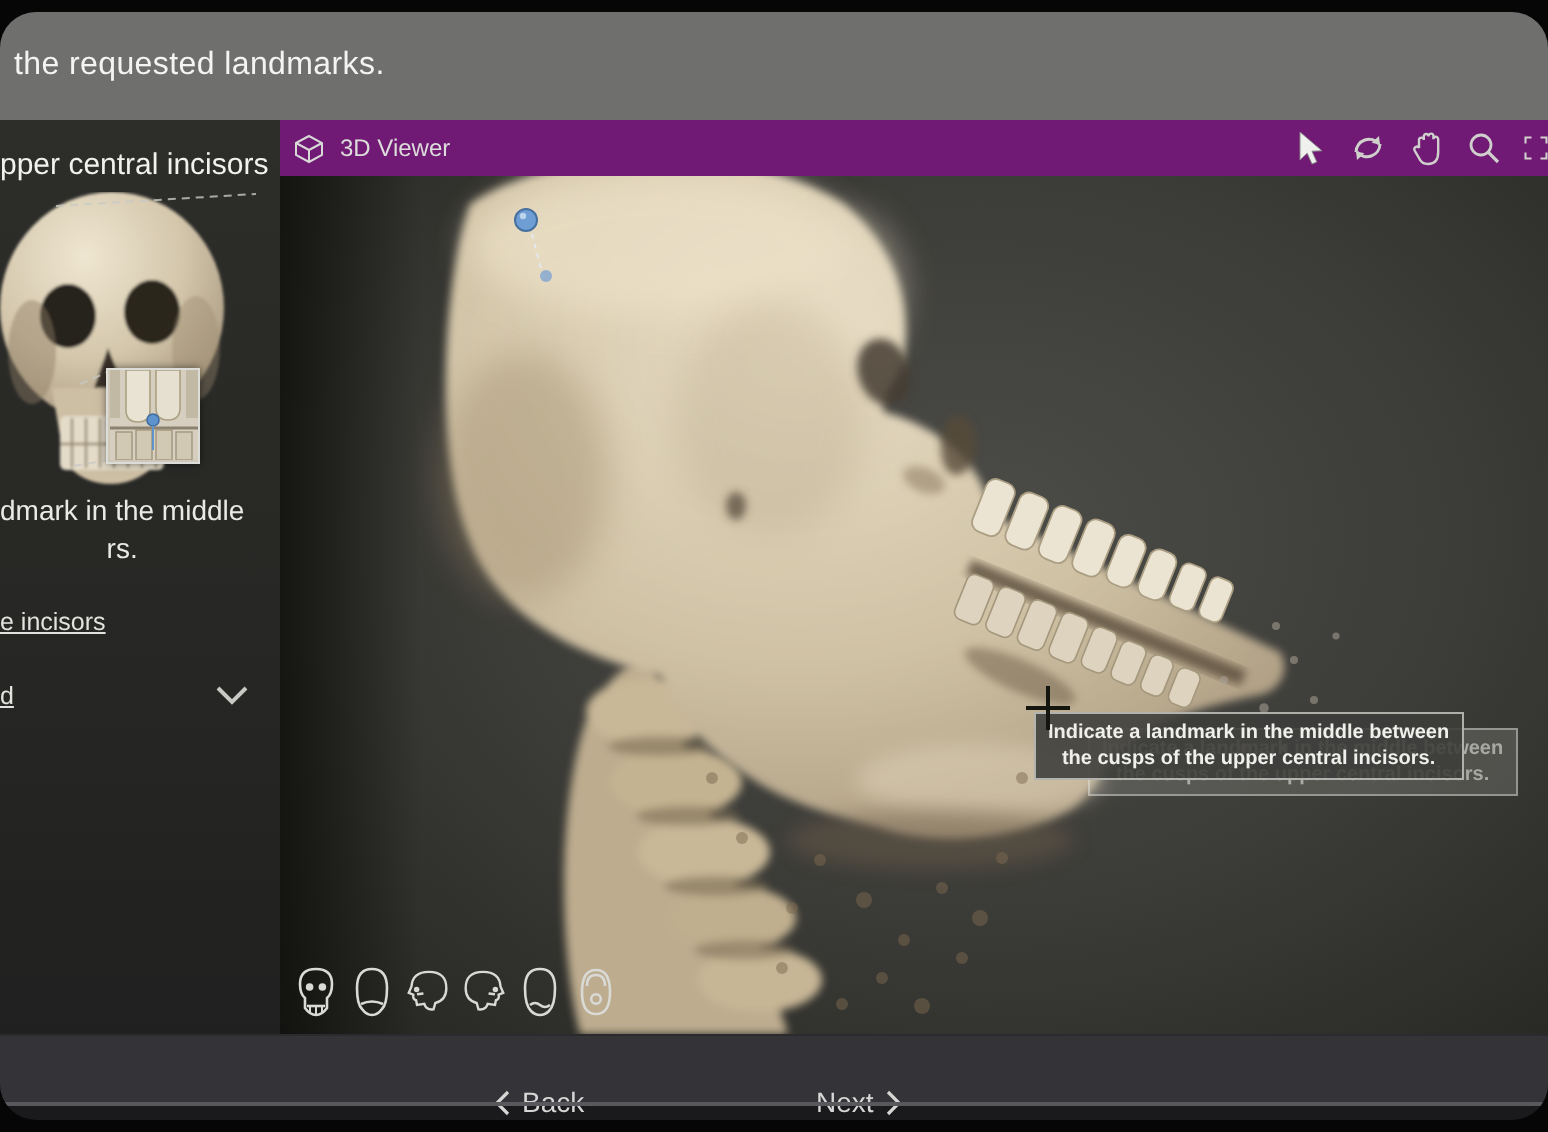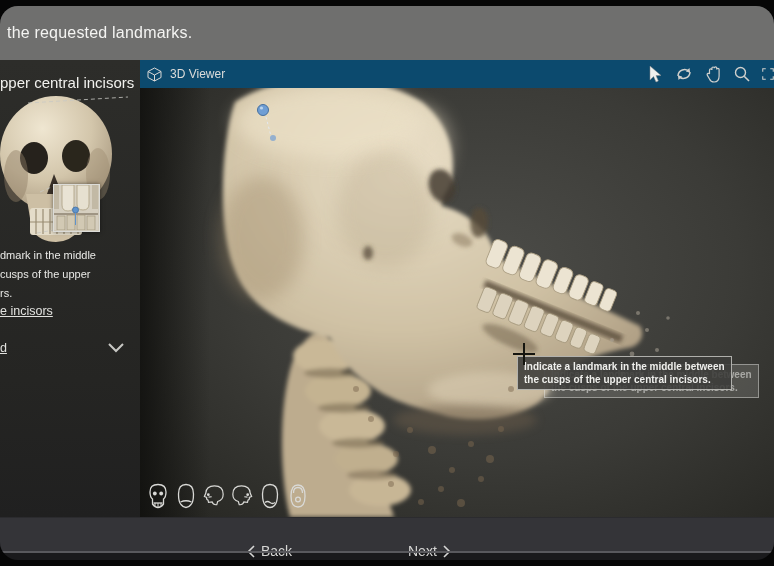--- a/index.html
+++ b/index.html
@@ -10,41 +10,41 @@
   
   .window { position:absolute; left:0; top:6px; width:774px; height:554px;
             border-radius:18px; overflow:hidden; background:#1a1a1c;padding-left:20px; }
 
   
   .topbar { position:absolute; left:0; top:0; width:100%; height:54px; background:#6f6f6e; }
   .topbar .txt { position:absolute; left:7px; top:18px; font-size:16px; color:#f4f4f2;
                  letter-spacing:.2px; white-space:nowrap; }
 
   
-  .main { position:absolute; left:0; top:54px; width:100%; height:457px; display:flex; }
+  .main { position:absolute; left:0; top:54px; width:100%; height:457px; display:flex;text-align:center; }
 
   
   .sidebar { position:relative; width:140px; height:100%; flex:0 0 140px;
              background:linear-gradient(#2d2d2a, #252523 70%, #202020); overflow:hidden; }
   .sb-title { position:absolute; left:0; top:14px; font-size:15px; color:#f1f1ee; white-space:nowrap; }
   .sb-skull { position:absolute; left:0; top:36px; }
   .sb-inset { position:absolute; left:53px; top:124px; width:47px; height:48px;
               border:1.5px solid #dcdcd8; background:#cfc8b8; box-shadow:0 0 4px rgba(0,0,0,.5); }
   .sb-connectors { position:absolute; left:0; top:0; width:140px; height:457px; pointer-events:none; }
-  .sb-desc { position:absolute; left:0; top:186px; font-size:11px; line-height:19px;
+  .sb-desc { position:absolute; left:0; top:186px; font-size:14px; line-height:19px;
              color:#e9e9e6; white-space:nowrap; }
   .sb-link1 { position:absolute; left:0; top:244px; font-size:12.5px; color:#e2e2df;
               text-decoration:underline; white-space:nowrap; cursor:pointer; }
   .sb-link2 { position:absolute; left:0; top:281px; font-size:12.5px; color:#e2e2df;
               text-decoration:underline; white-space:nowrap; cursor:pointer; }
   .sb-chevron { position:absolute; left:106px; top:280px; width:20px; height:14px; cursor:pointer; }
 
   
   .viewer { position:relative; flex:1; height:100%; overflow:hidden; }
-  .v-header { position:absolute; left:0; top:0; width:100%; height:28px; background:#0c4a6e;
+  .v-header { position:absolute; left:0; top:0; width:100%; height:28px; background:#701a75;
               display:flex; align-items:center; }
   .v-title { font-size:12px; color:#dcdcda; margin-left:8px; }
   .cube { margin-left:7px; display:flex; }
   .v-tools { position:absolute; right:0; top:0; height:28px; display:flex; align-items:center; gap:11px; padding-right:0; }
   .tool { width:18px; height:18px; display:flex; align-items:center; justify-content:center; cursor:pointer; }
   .tool.partial { width:12px; overflow:hidden; }
 
   .v-canvas { position:absolute; left:0; top:28px; width:100%; height:429px;
               background:radial-gradient(ellipse 560px 420px at 55% 42%, #4c4c48 0%, #3b3b37 45%, #292925 78%, #1c1c19 100%);
               cursor:crosshair;font-weight:bold; }
@@ -146,21 +146,20 @@
               <rect x="23" y="30" width="8" height="15"></rect>
                 <rect x="33" y="31" width="8" height="14"></rect>
             </g>
             <circle cx="21.5" cy="25" r="3" fill="#5f93cc" stroke="#3f6da3" stroke-width=".8"></circle>
             <line x1="21.5" y1="28" x2="21.5" y2="40" stroke="#5f93cc" stroke-width="1"></line>
           </svg>
         </div>
 
         <div class="sb-desc">
           <div>dmark in the middle</div>
-          <div>cusps of the upper</div>
           <div>rs.</div>
         </div>
 
         <a class="sb-link1">e incisors</a>
         <a class="sb-link2">d</a>
         <svg class="sb-chevron" viewBox="0 0 20 14">
           <polyline points="3,4 10,11 17,4" fill="none" stroke="#c8c8c4" stroke-width="2"></polyline>
         </svg>
       </aside>
 

